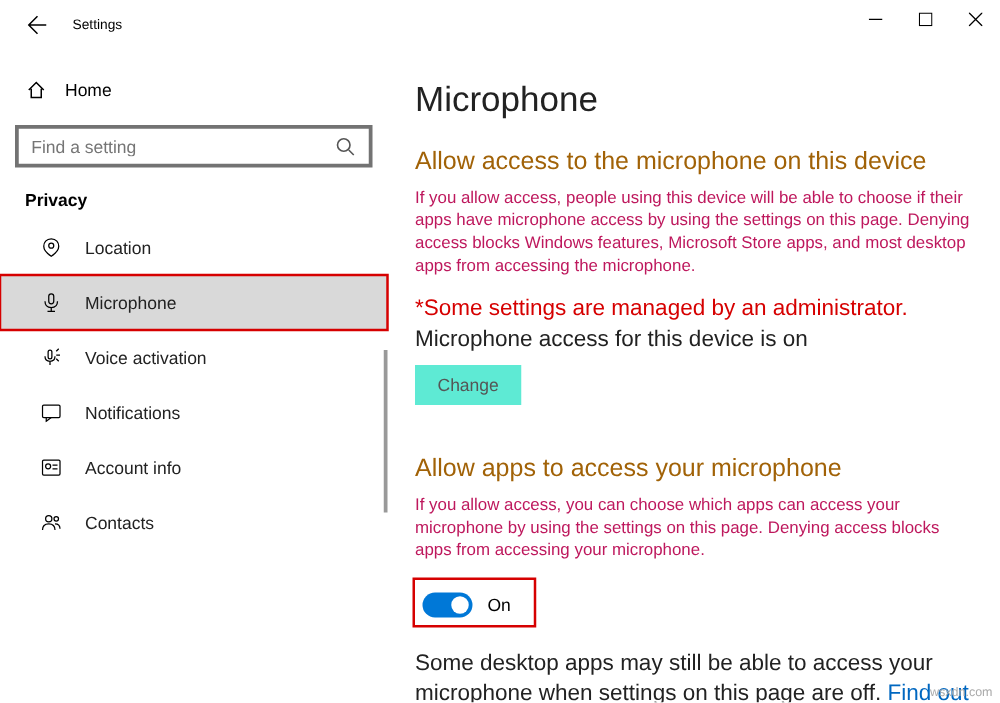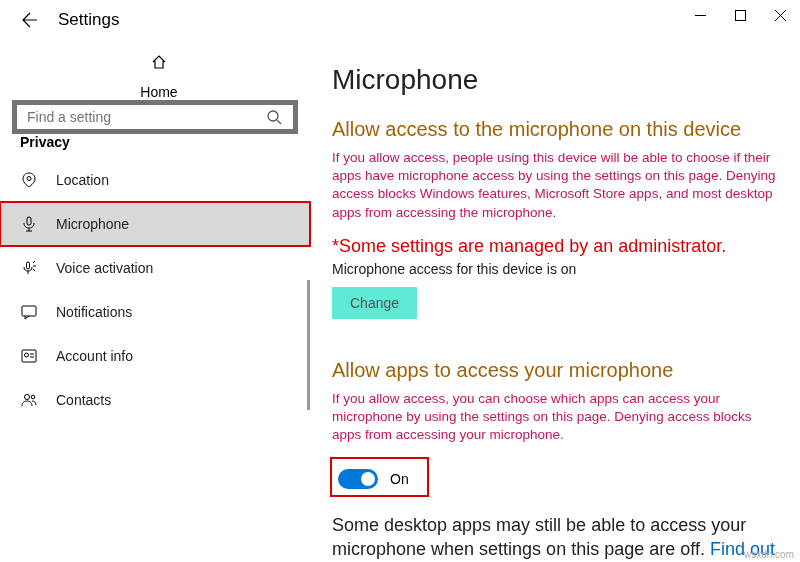--- a/index.html
+++ b/index.html
@@ -1,44 +1,44 @@
 <!DOCTYPE html>
 <html><head>
   <meta charset="utf-8">
   <style>
     * { margin: 0; padding: 0; box-sizing: border-box; font-family: "Segoe UI", sans-serif; }
     body { width: 800px; height: 562px; background: #fff; overflow: hidden; position: relative; }
     
     .titlebar { height: 40px; display: flex; align-items: center; padding-left: 14px; }
     .back-btn { width: 32px; height: 32px; display: flex; align-items: center; justify-content: center; }
-    .app-title { font-size: 17px; margin-left: 12px; color: #000; }
+    .app-title { font-size: 11px; margin-left: 12px; color: #000; }
     .win-controls { position: absolute; right: 0; top: 0; display: flex; height: 30px; }
     .win-btn { width: 40px; display: flex; align-items: center; justify-content: center; }
     
     .layout { display: flex; height: 522px; }
     
     .sidebar { width: 310px; padding: 14px 0 0 0; position: relative; }
     .sidebar-inner { padding: 0 12px; }
-    .home-row { display: flex; align-items: center; height: 36px; padding-left: 8px; gap: 14px; font-size: 14px; flex-direction: column; }
-    .search-box { margin-top: 10px; height: 34px; border: 5px solid #737373; display: flex; align-items: center; padding: 0 10px; justify-content: space-between; }
+    .home-row { display: flex; align-items: center; height: 36px; padding-left: 8px; gap: 14px; font-size: 14px; }
+    .search-box { margin-top: 10px; height: 34px; border: 3px solid #737373; display: flex; align-items: center; padding: 0 10px; justify-content: space-between; }
     .search-box input { border: none; outline: none; font-size: 14px; flex: 1; color: #666; }
-    .section-label { font-size: 14px; font-weight: 600; padding-left: 8px; }
+    .section-label { font-size: 14px; font-weight: 600; margin-top: 18px; padding-left: 8px; }
     .group-label { font-size: 13px; color: #666; margin-top: 34px; padding-left: 20px; }
     
     .nav-list { margin-top: 8px; }
-    .nav-item { display: flex; align-items: center; height: 44px; padding-left: 20px; gap: 18px; font-size: 14px; color: #222; }
+    .nav-item { display: flex; align-items: center; height: 44px; padding-left: 32px; gap: 18px; font-size: 14px; color: #222; }
     .nav-item.selected { background: #d9d9d9; outline: 2px solid #d60000; outline-offset: -1px; }
     .nav-scroll-thumb { position: absolute; right: 0; top: 240px; width: 3px; height: 130px; background: #999; }
     
     .main { flex: 1; padding: 24px 20px 0 22px; overflow: hidden; }
     .page-title { font-size: 28px; font-weight: 350; color: #222; }
     .sect-title { font-size: 20px; font-weight: 400; margin-top: 22px; color: #a16207; }
     .body-text { font-size: 13.5px; color: #be185d; margin-top: 8px; line-height: 1.35; }
     .admin-note { font-size: 18px; color: #d60000; margin-top: 14px; }
-    .status-line { font-size: 14px; color: #222; margin-top: 4px; }
+    .status-line { font-size: 18px; color: #222; margin-top: 4px; }
     .change-btn { margin-top: 10px; background: #5eead4; border: none; padding: 8px 18px; font-size: 14px; color: #555; }
     
     .toggle-row { display: inline-flex; align-items: center; gap: 12px; margin-top: 14px; outline: 2px solid #d60000; padding: 10px 18px 6px 6px; }
     .toggle { width: 40px; height: 20px; background: #0078d7; border-radius: 10px; position: relative; }
     .toggle .knob { position: absolute; right: 3px; top: 3px; width: 14px; height: 14px; background: #fff; border-radius: 50%; }
     .toggle-label { font-size: 14px; }
     
     .footnote { font-size: 18px; color: #222; margin-top: 18px; line-height: 1.35; }
     .footnote a { color: #0067c0; text-decoration: none; }
     

